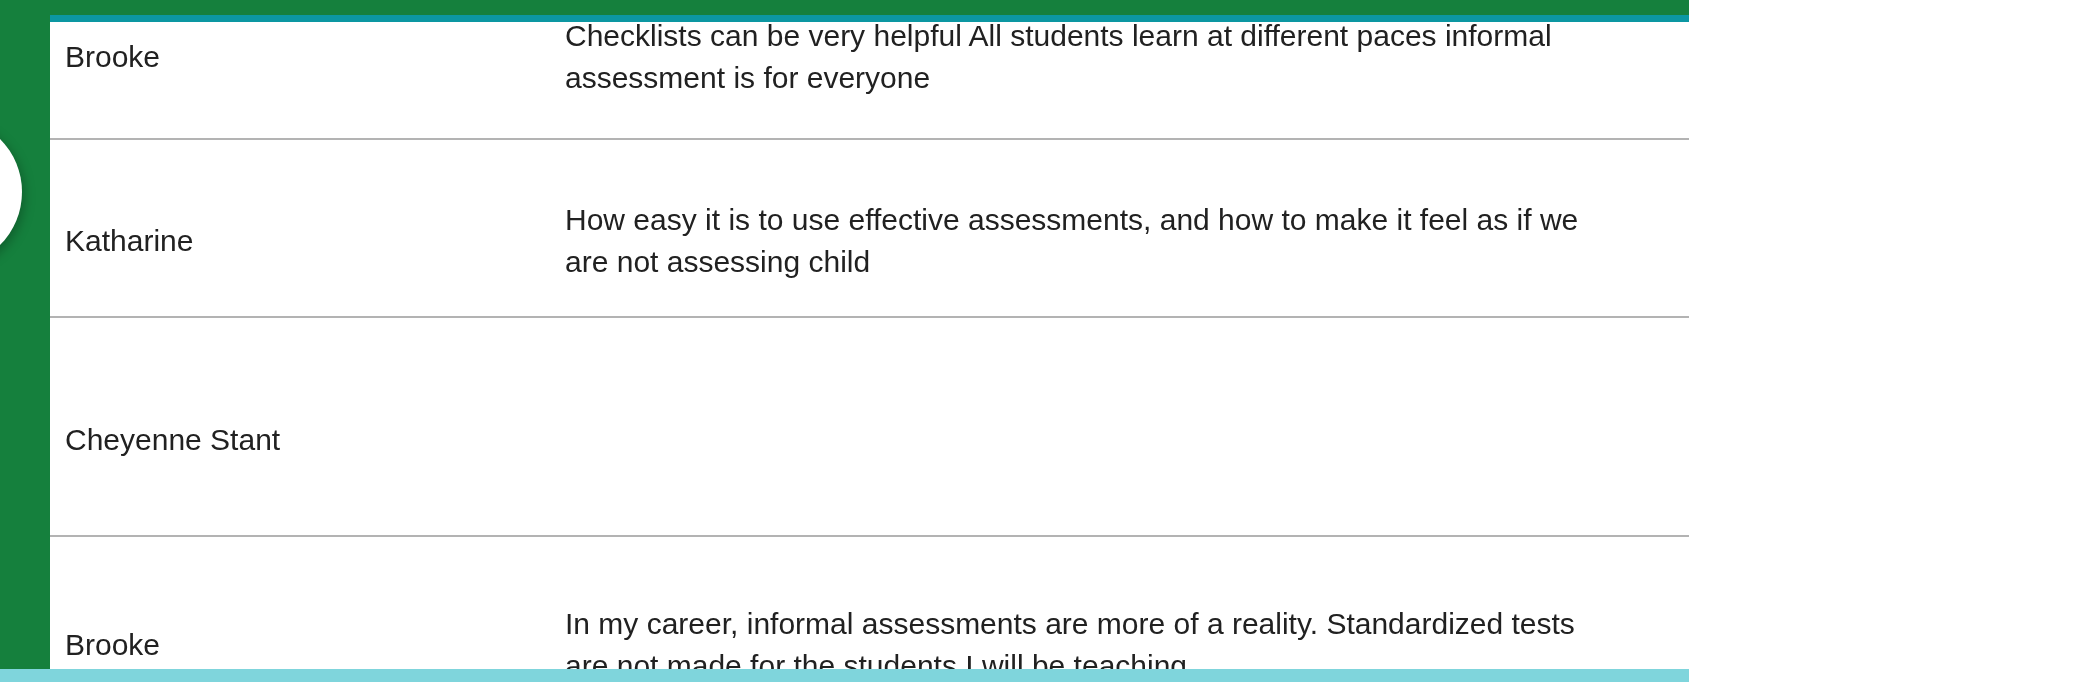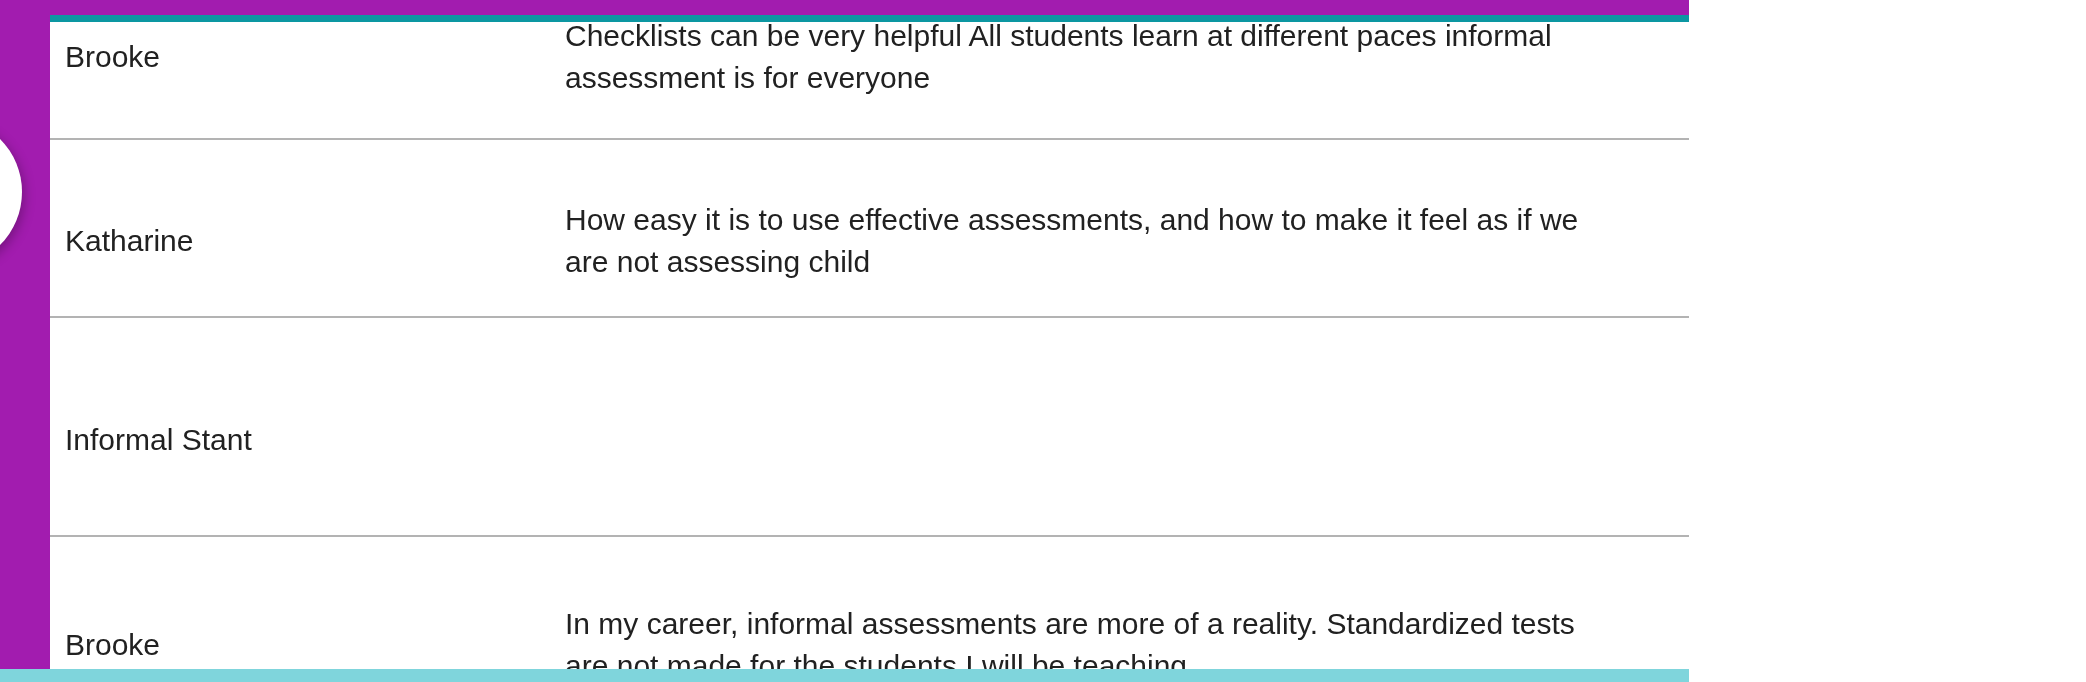--- a/index.html
+++ b/index.html
@@ -7,21 +7,21 @@
     --teal-bottom:#7fd5dc;
     --red:#e84d4d;
     --divider:#b3b3b3;
     --text:#212121;
   }
   *{margin:0;padding:0;box-sizing:border-box;}
   html,body{
     width:2086px;height:682px;overflow:hidden;background:#ffffff;
     font-family:"Liberation Sans","DejaVu Sans",sans-serif;color:var(--text);
   }
-  .stage{position:relative;width:1689px;height:682px;overflow:hidden;background:#a21caf;}
+  .stage{position:relative;width:1689px;height:682px;overflow:hidden;background:#15803d;}
 
   
   .board{
     position:absolute;left:50px;top:15px;width:2036px;height:667px;
     border-top:7px solid var(--teal-top);
     overflow:hidden;background:#fff;
   }
   .rows{margin-top:-72px;width:2017px;}
   .row{
     display:flex;align-items:center;
@@ -109,21 +109,21 @@
           <button class="share-btn">
             <svg class="share-arrow" width="36" height="34" viewBox="0 0 36 34">
                 <path d="M18 1 L33 16 H24 V33 H12 V16 H3 Z" fill="#ffffff"></path>
               </svg>
             <span class="share-label">Share</span>
           </button>
         </div>
       </div>
 
       <div class="row row-3">
-        <div class="name-cell">Informal Stant</div>
+        <div class="name-cell">Cheyenne Stant</div>
         <div class="share-wrap">
           <button class="share-btn">
             <svg class="share-arrow" width="36" height="34" viewBox="0 0 36 34">
                 <path d="M18 1 L33 16 H24 V33 H12 V16 H3 Z" fill="#ffffff"></path>
               </svg>
             <span class="share-label">Share</span>
           </button>
         </div>
       </div>
 

